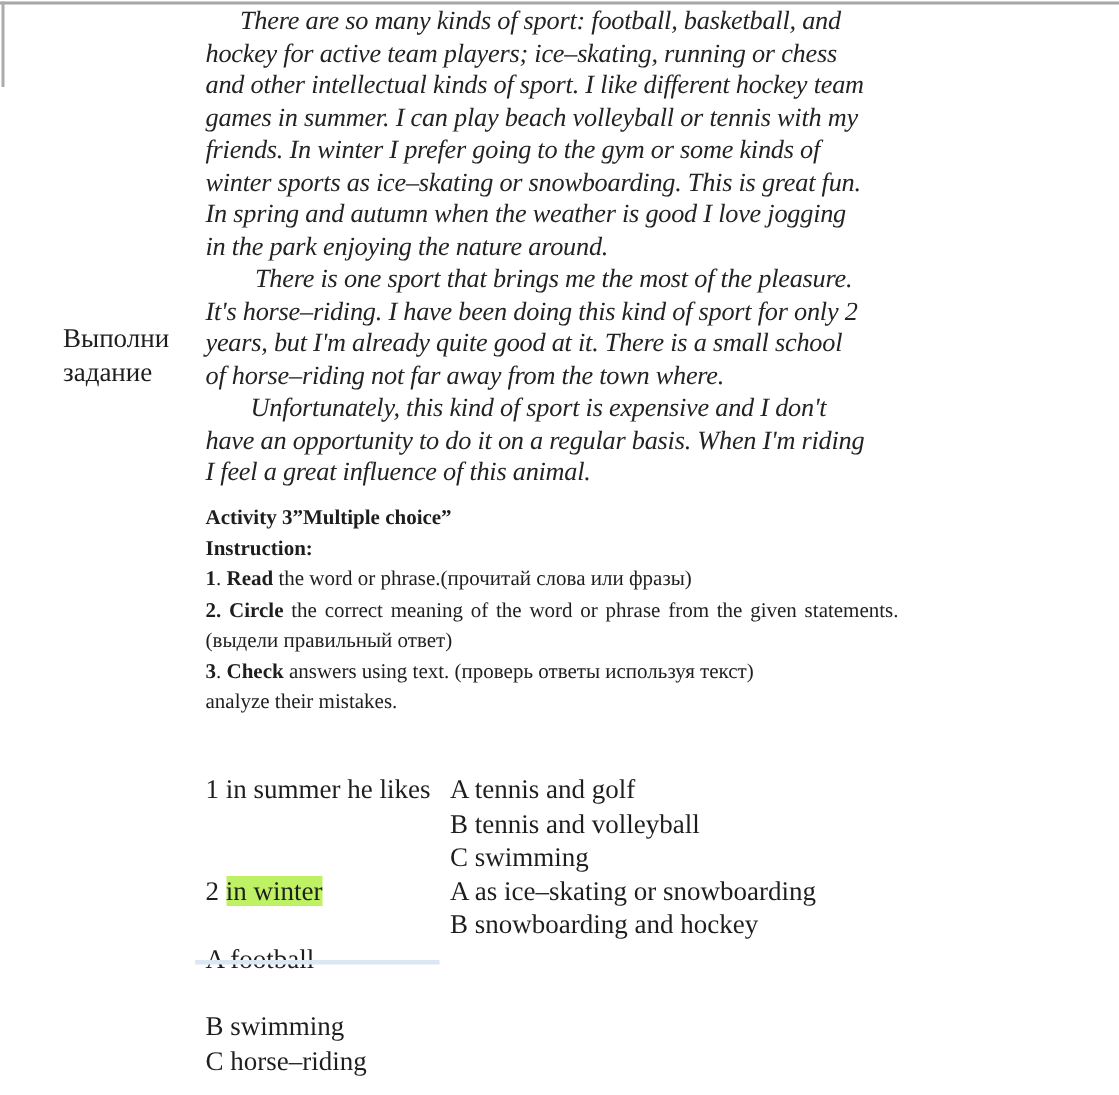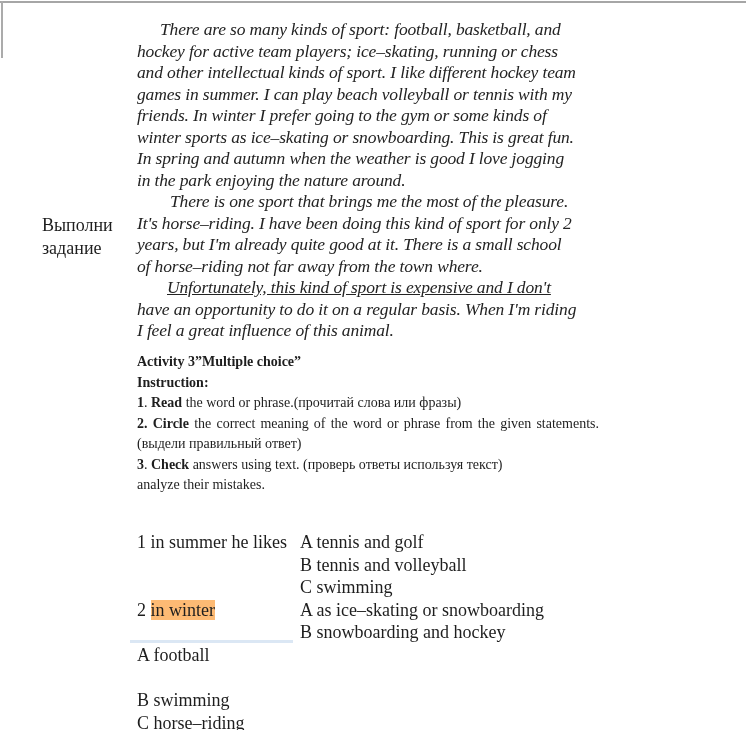--- a/index.html
+++ b/index.html
@@ -20,36 +20,36 @@
     position: absolute; left: 1px; top: 1px;
     width: 2px; height: 57px;
     background: #ababab;
   }
   .left-label {
     position: absolute; left: 42px; top: 214px;
     font-size: 18px; line-height: 22.5px;
     color: #1e1e1e;
   }
   .main {
-    position: absolute; left: 137px; top: 16px;
+    position: absolute; left: 137px; top: 0;
     width: 462px; height: 572px;
   }
   
   .reading {
     position: absolute; top: 3px; left: 0;
     font-style: italic;
     font-size: 17.5px;
     letter-spacing: -0.15px;
     line-height: 21.5px;
     color: #232323;
   }
   .reading .line { white-space: nowrap; }
   .reading .indent1 { padding-left: 23px; }
   .reading .indent2 { padding-left: 33px; }
-  .reading .indent3 { padding-left: 30px; text-decoration: underline; }
+  .reading .indent3 { padding-left: 30px; }
   
   .activity {
     position: absolute; top: 336px; left: 0;
     width: 462px;
     font-size: 14px;
     line-height: 20.5px;
   }
   .activity .title, .activity .instruction { font-weight: bold; }
   .activity .step { text-align: justify; }
   .activity .step b { font-weight: bold; }
@@ -58,21 +58,21 @@
   .quiz {
     position: absolute; top: 515px; left: 0;
     width: 462px;
     font-size: 18px;
     line-height: 22.6px;
   }
   .quiz-row { display: flex; align-items: flex-start; }
   .q-col { width: 163px; flex: none; }
   .q-col.justified { text-align: justify; }
   .opt-col { flex: 1; }
-  .hl { background: #fdba74; }
+  .hl { background: #bef264; }
   .spacer-line { height: 22.6px; }
   .blue-artifact {
     position: absolute; left: 130px; top: 640px;
     width: 163px; height: 3px;
     background: #dbe7f4;
   }
 </style>
 </head>
 <body>
 

